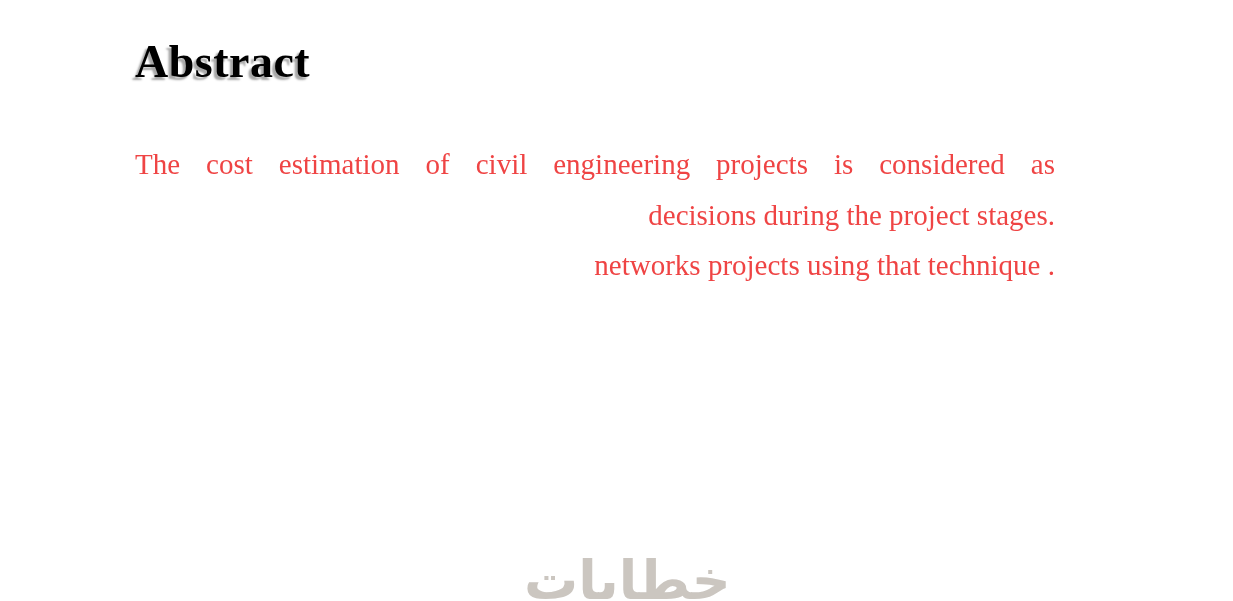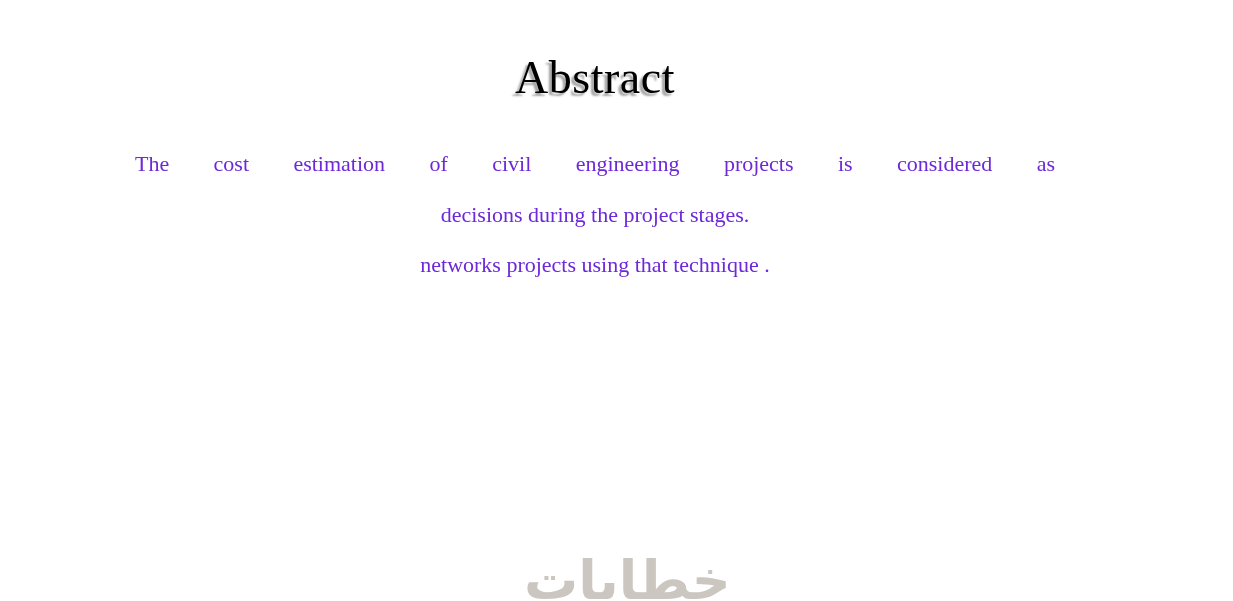--- a/index.html
+++ b/index.html
@@ -11,25 +11,24 @@
     position: relative;
     width: 1233px;
     height: 601px;
     background: #ffffff;
     overflow: hidden;
     font-family: "Liberation Serif", "DejaVu Serif", serif;
   }
   .page-title {
     position: absolute;
     left: 135px;
-    top: 20px;
+    top: 4px;
     width: 920px;
-    text-align: center;
     font-size: 46px;
-    font-weight: normal;
+    font-weight: bold;
     color: #000000;
     letter-spacing: 0.5px;
     text-shadow: -3px 3px 2px rgba(120,120,120,0.65);
     z-index: 2;
   }
   .watermark {
     position: absolute;
     left: 524px;
     top: 549px;
     z-index: 1;
@@ -41,32 +40,32 @@
     user-select: none;
   }
   .body-text {
     position: absolute;
     left: 135px;
     top: 139px;
     width: 920px;
     z-index: 2;
   }
   .line {
-    font-size: 22px;
+    font-size: 29px;
     line-height: 50.5px;
     height: 50.5px;
-    color: #6d28d9;
+    color: #ef4444;
     white-space: normal;
   }
   .j {
     text-align: justify;
     text-align-last: justify;
   }
   .l {
-    text-align: center;
+    text-align: right;
     font-family: Liberation Serif, serif;
   }
 </style>
 </head>
 <body>
 
 <div class="sheet">
 
   <div class="watermark">خطابات</div>
 

